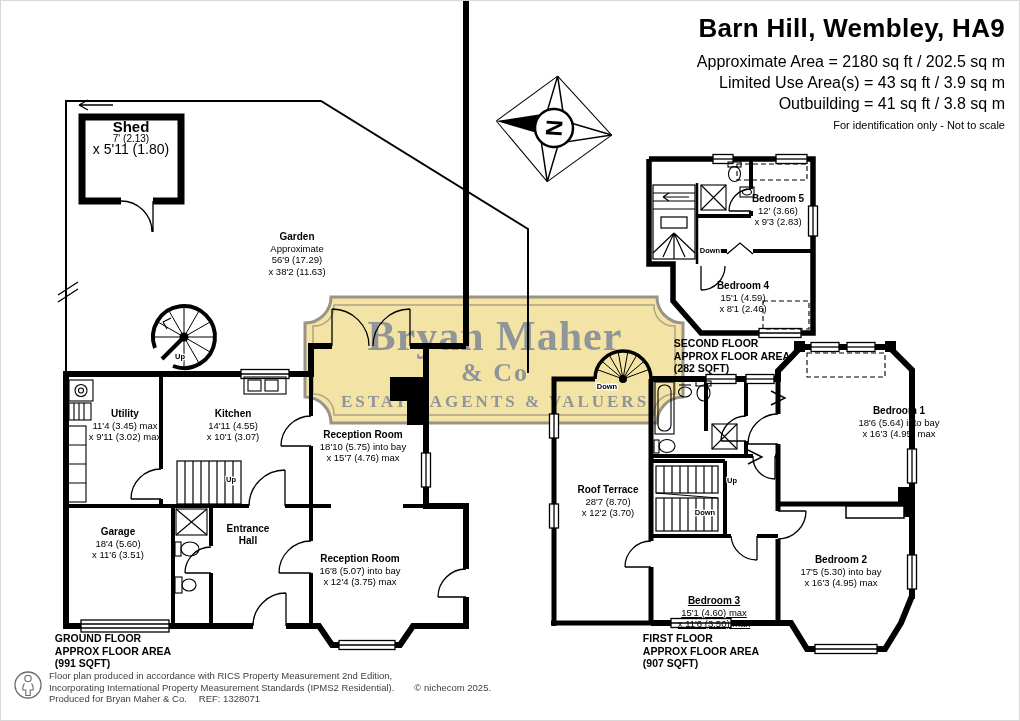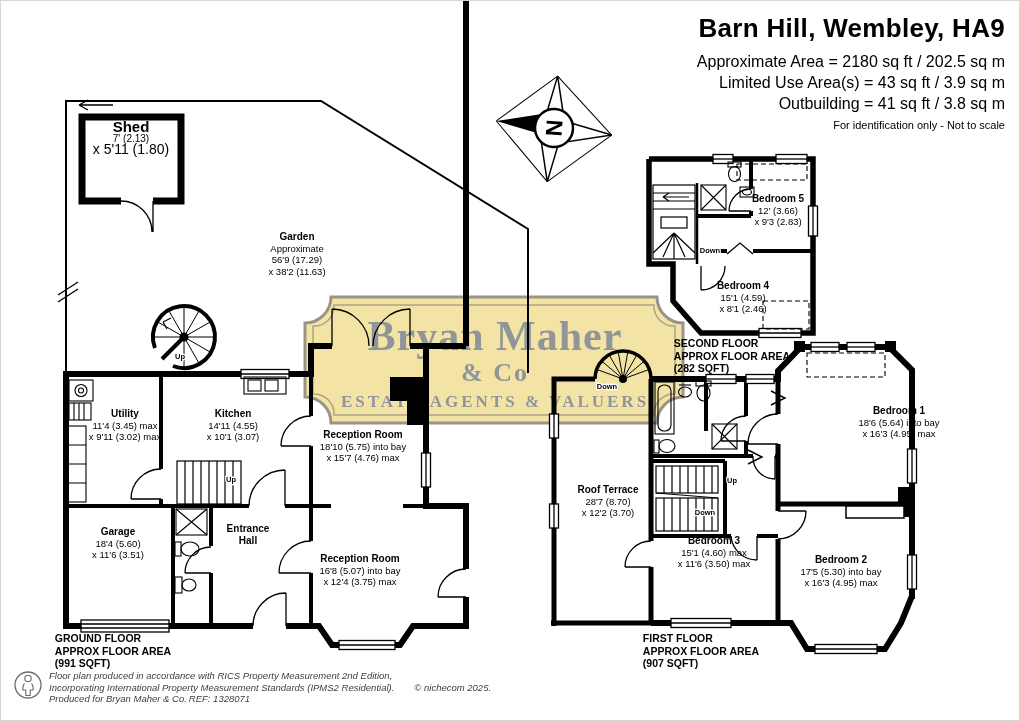--- a/index.html
+++ b/index.html
@@ -9,23 +9,23 @@
   .hdr{position:absolute;top:12px;right:14px;text-align:right;color:#000;}
   .hdr .t{font-size:26px;font-weight:bold;letter-spacing:.3px;}
   .hdr .a{font-size:16px;line-height:21px;margin-top:7px;}
   .hdr .n{font-size:11px;margin-top:5px;}
   .rl{position:absolute;transform:translateX(-50%);text-align:center;color:#000;
       line-height:11.5px;white-space:nowrap;}
   .rl .nm{font-size:10px;font-weight:bold;}
   .rl .dm{font-size:9.5px;}
   .ft{position:absolute;transform:translateX(-50%);font-weight:bold;
       font-size:10.5px;line-height:12.5px;white-space:nowrap;color:#000;}
-  .foot{position:absolute;left:48px;top:669px;font-size:9.5px;color:#3e3e3e;line-height:11.5px;font-style:italic;}
+  .foot{position:absolute;left:48px;top:669px;font-size:9.5px;color:#3e3e3e;line-height:11.5px;}
   .foot .cp{margin-left:20px;}
-  .foot .ref{margin-left:2px;}
+  .foot .ref{margin-left:12px;}
 </style>
 </head>
 <body>
 
 <div class="canvas">
 
   <svg class="plan" width="1020" height="721" viewBox="0 0 1020 721">
 
     <g>
       <path d="M330,296 A26,26 0 0 1 304,322 V396 A26,26 0 0 1 330,422 H656 A26,26 0 0 1 682,396 V322 A26,26 0 0 1 656,296 Z" stroke="#9a9488" stroke-width="3" fill="#f3e4a5"></path>
@@ -378,21 +378,21 @@
     <div class="dm">18'6 (5.64) into bay</div>
     <div class="dm">x 16'3 (4.95) max</div>
   </div>
 
   <div class="rl" style="left:840px;top:553px;">
     <div class="nm">Bedroom 2</div>
     <div class="dm">17'5 (5.30) into bay</div>
     <div class="dm">x 16'3 (4.95) max</div>
   </div>
 
-  <div class="rl" style="left:713px;top:534px;">
+  <div class="rl" style="left:713px;top:594px;text-decoration:underline;">
     <div class="nm">Bedroom 3</div>
     <div class="dm">15'1 (4.60) max</div>
     <div class="dm">x 11'6 (3.50) max</div>
   </div>
 
   <div class="rl" style="left:742px;top:279px;">
     <div class="nm">Bedroom 4</div>
     <div class="dm">15'1 (4.59)</div>
     <div class="dm">x 8'1 (2.46)</div>
   </div>

